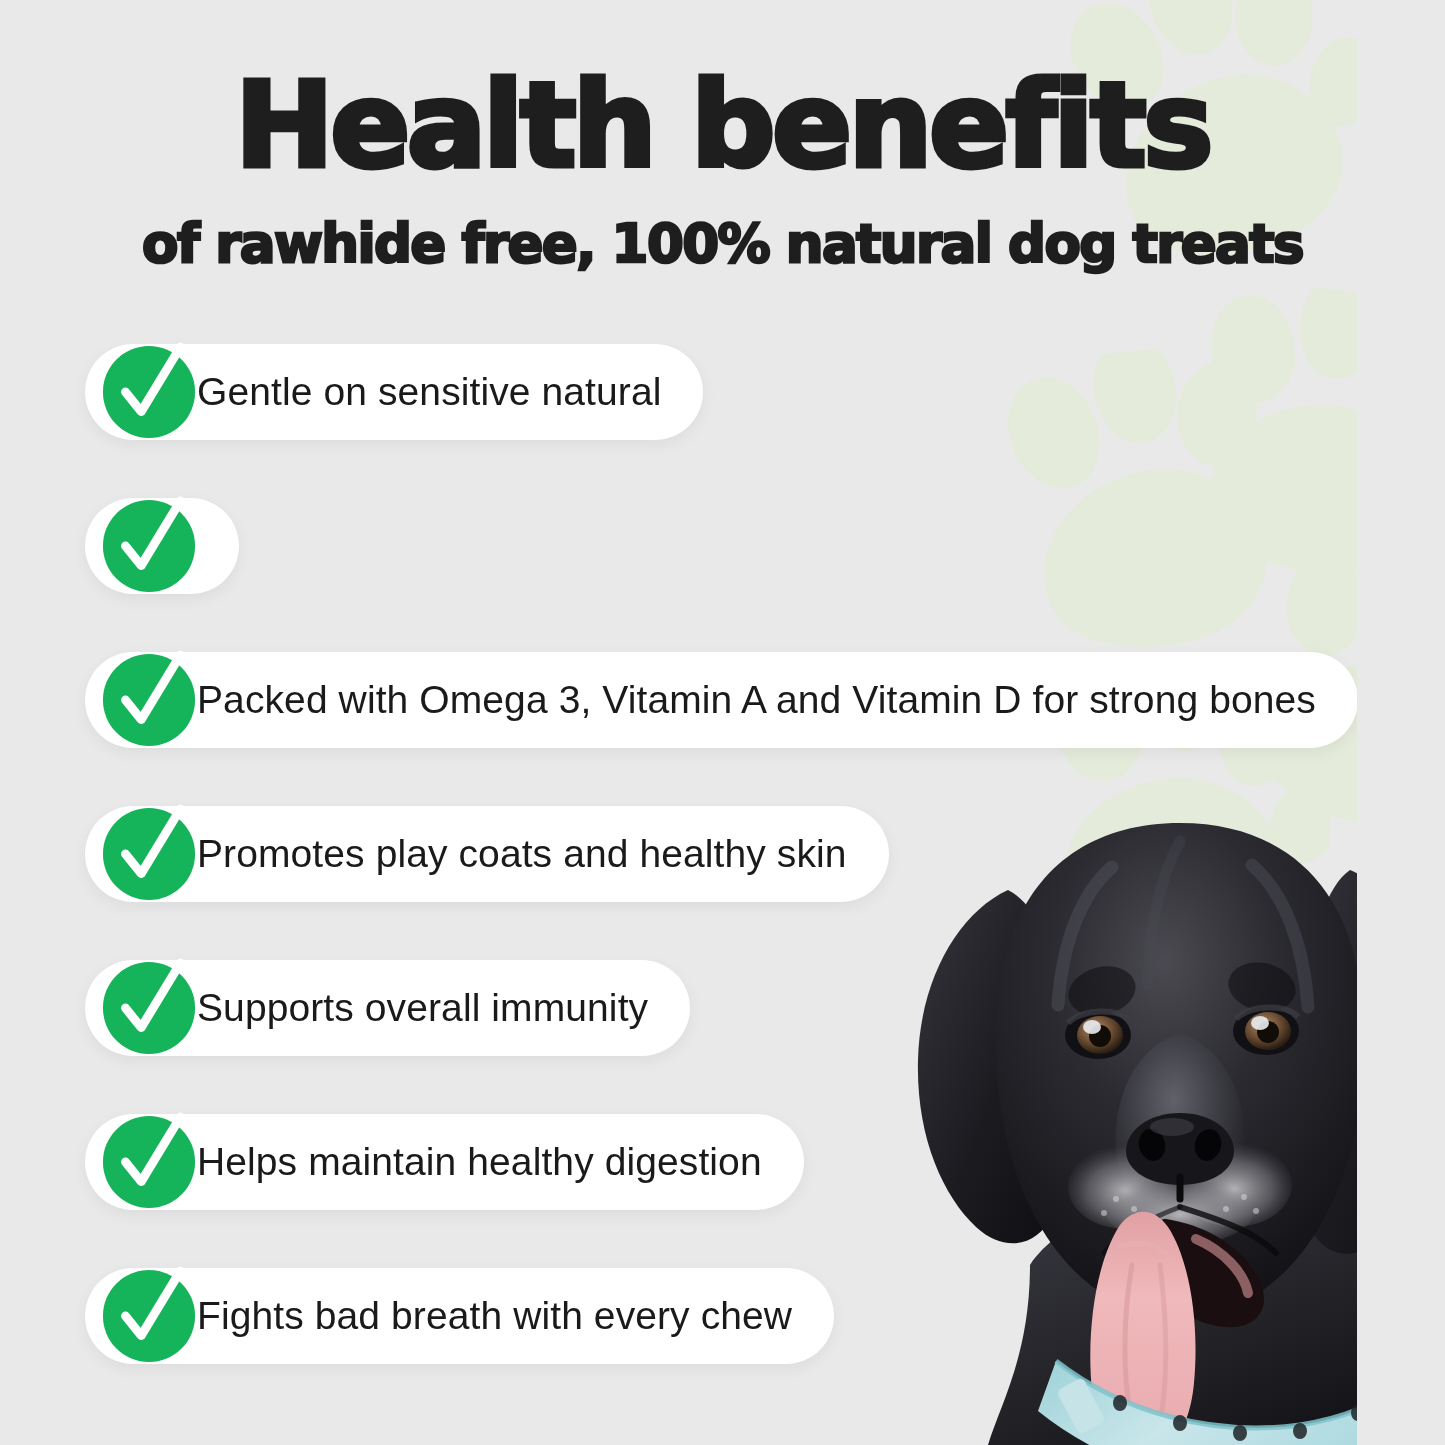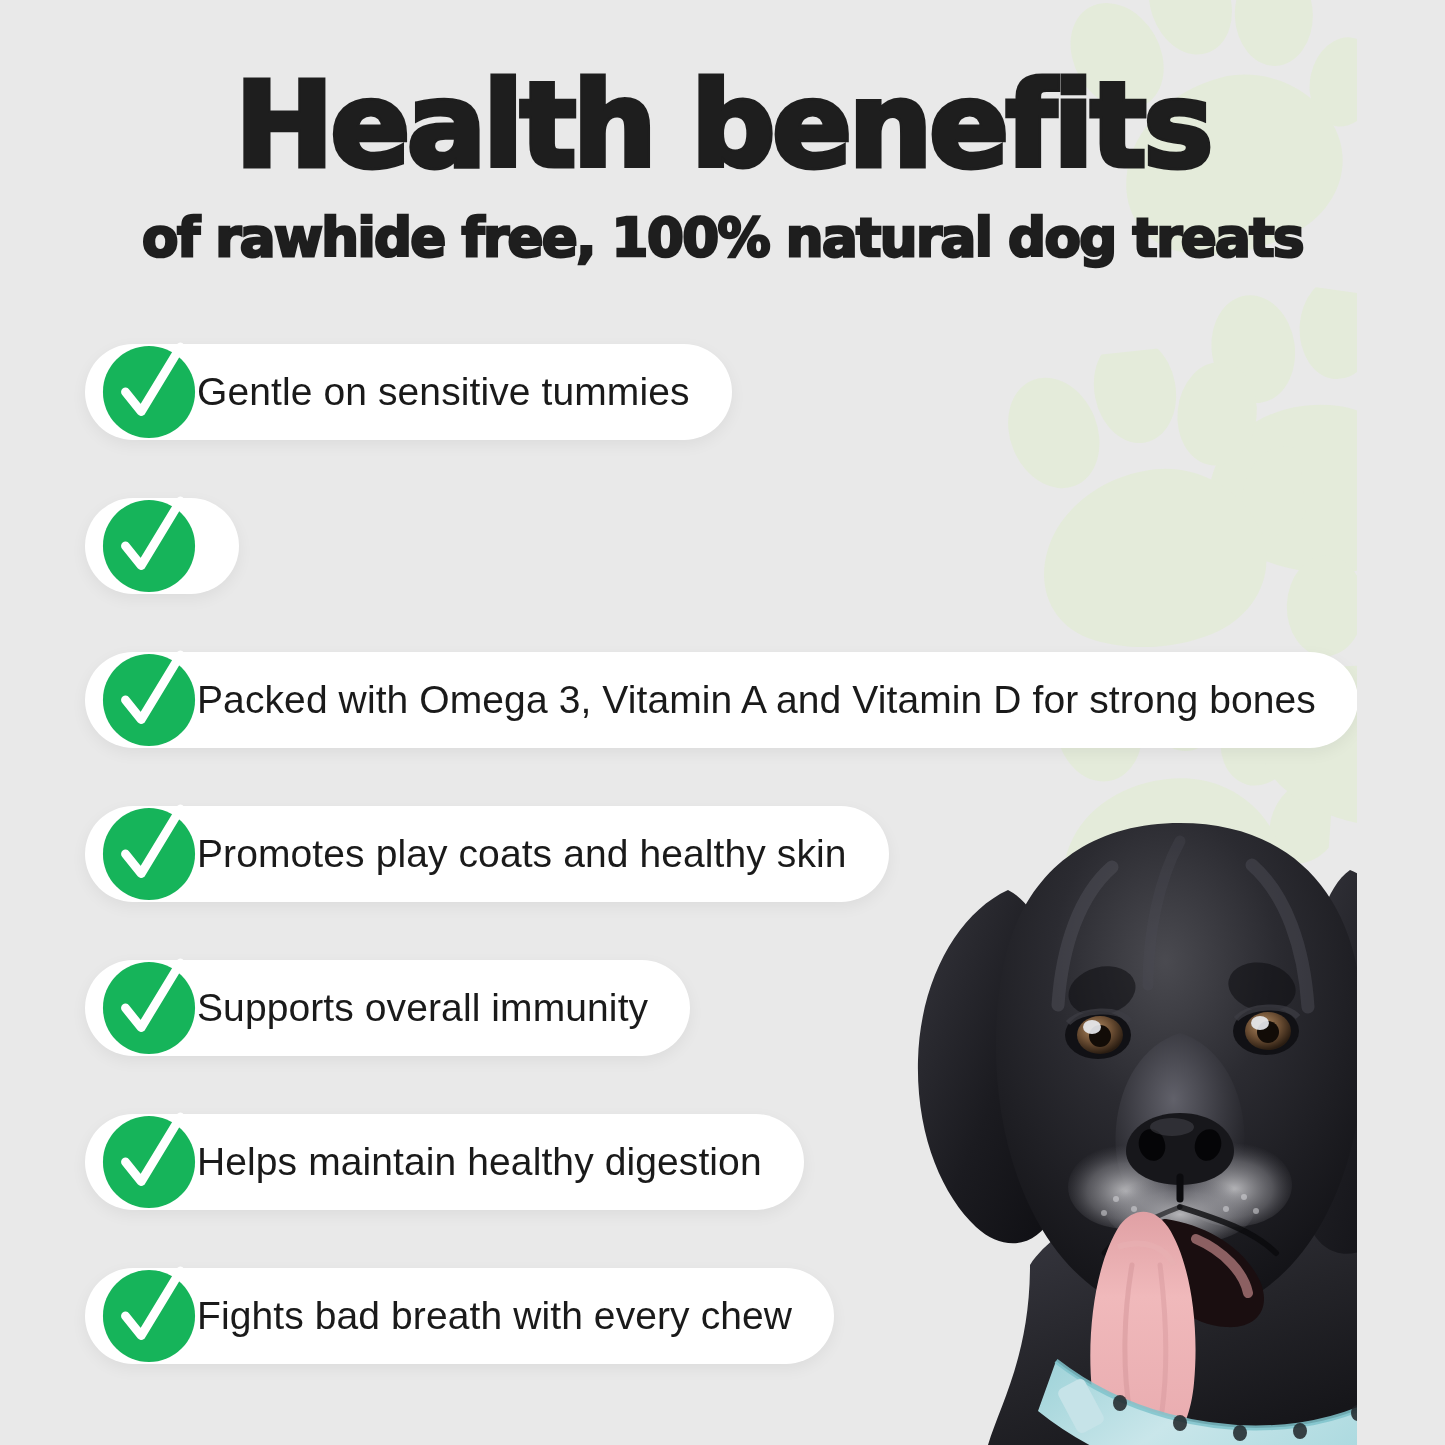--- a/index.html
+++ b/index.html
@@ -62,21 +62,21 @@
     paint-order:stroke fill;
   }
   .subtitle {
     font-family:"DejaVu Sans", sans-serif;
     font-weight:700;
     font-size:53px;
     line-height:1.1;
     letter-spacing:-1.6px;
     color:#1e1e1e;
     white-space:nowrap;
-    margin-top:22px;
+    margin-top:28px;
     -webkit-text-stroke:2.6px #1e1e1e;
     paint-order:stroke fill;
   }
 
   
   .benefits {
     position:absolute;
     left:85px; top:344px;
     z-index:2;
   }
@@ -311,21 +311,21 @@
 
   <div class="benefits">
 
     <div class="pill">
       <span class="check-badge">
         <svg viewBox="0 0 100 100">
           <circle cx="50" cy="50" r="47" fill="#16b45a"></circle>
           <path d="M26 50 L42 70 L82 4" stroke="#ffffff" stroke-width="9" fill="none" stroke-linecap="round" stroke-linejoin="round"></path>
         </svg>
       </span>
-      <span class="pill-text">Gentle on sensitive tummies</span>
+      <span class="pill-text">Gentle on sensitive natural</span>
     </div>
 
     <div class="pill">
       <span class="check-badge">
         <svg viewBox="0 0 100 100">
           <circle cx="50" cy="50" r="47" fill="#16b45a"></circle>
           <path d="M26 50 L42 70 L82 4" stroke="#ffffff" stroke-width="9" fill="none" stroke-linecap="round" stroke-linejoin="round"></path>
         </svg>
       </span>
     </div>

